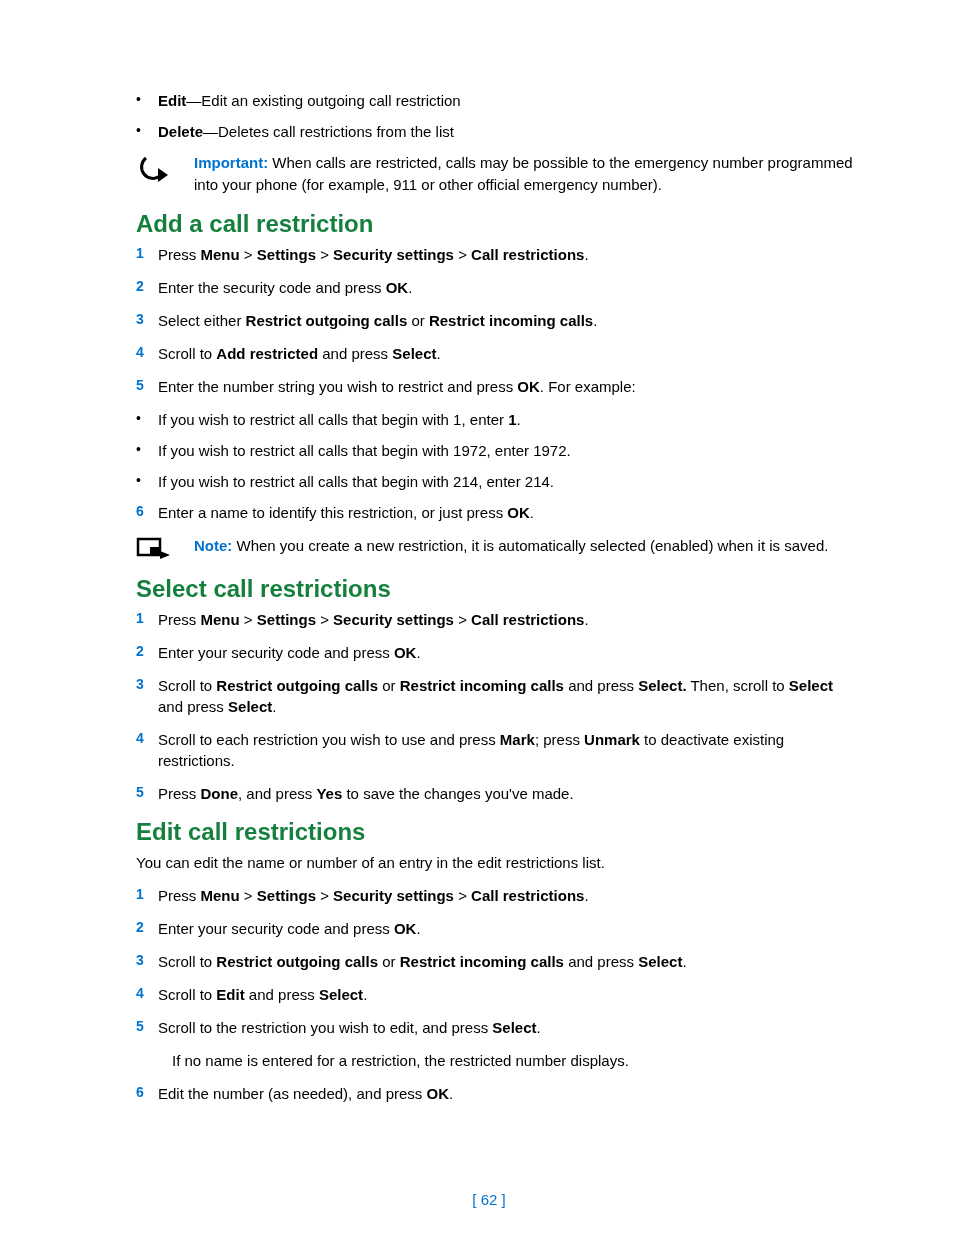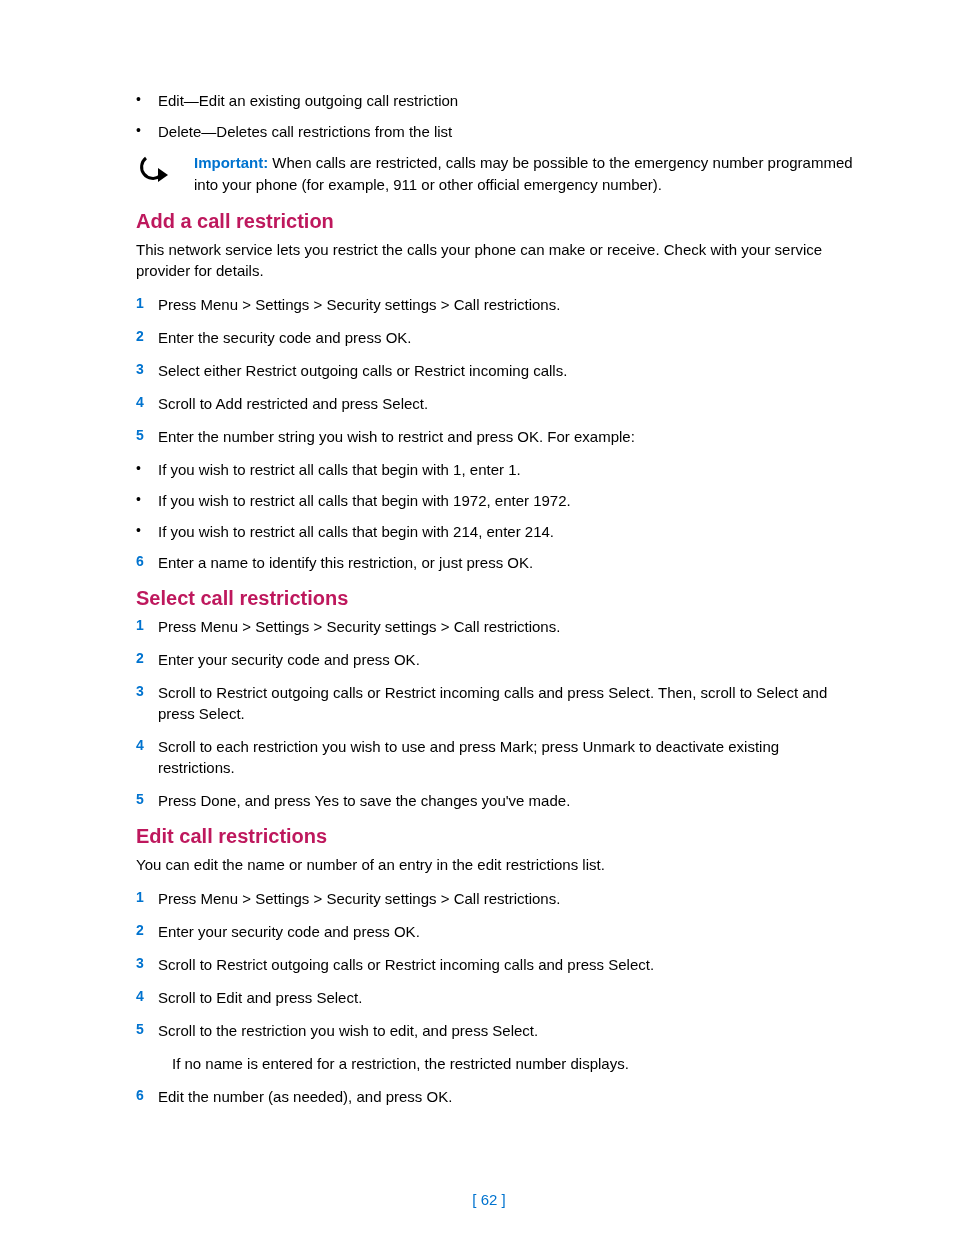--- a/index.html
+++ b/index.html
@@ -58,22 +58,22 @@
   }
   .callout-text {
     flex: 1;
   }
   .callout-label {
     color: #0073cf;
     font-weight: bold;
     text-align: center;
   }
   h2.section {
-    color: #be185d;
-    font-size: 20px;
+    color: #15803d;
+    font-size: 24px;
     font-weight: bold;
     margin: 14px 0 6px 0;
   }
   .intro {
     margin-bottom: 12px;
     line-height: 1.45;
   }
   .sub-note {
     margin-left: 36px;
     margin-bottom: 12px;
@@ -81,21 +81,21 @@
   }
   .page-num {
     position: absolute;
     bottom: 40px;
     left: 12px;
     width: 100%;
     text-align: center;
     color: #0073cf;
     font-size: 15px;
   }
-  b { font-weight: normal; }
+  b { font-weight: bold; }
   svg { display: block; }
 </style>
 </head>
 <body>
 
 <div class="page">
 
   <div>
     <div class="bullet-row">
       <div class="bullet-dot">•</div>
@@ -114,21 +114,20 @@
         <path d="M22 14 L22 28 L32 21 Z" fill="#000"></path>
       </svg>
     </div>
     <div class="callout-text">
       <span class="callout-label">Important:</span>
       <span>When calls are restricted, calls may be possible to the emergency number programmed into your phone (for example, 911 or other official emergency number).</span>
     </div>
   </div>
 
   <h2 class="section">Add a call restriction</h2>
-  <div class="intro">This network service lets you restrict the calls your phone can make or receive. Check with your service provider for details.</div>
 
   <div class="num-row">
     <div class="num">1</div>
     <div class="num-text"><span>Press </span><b>Menu</b><span> &gt; </span><b>Settings</b><span> &gt; </span><b>Security settings</b><span> &gt; </span><b>Call restrictions</b><span>.</span></div>
   </div>
   <div class="num-row">
     <div class="num">2</div>
     <div class="num-text">Enter the security code and press <b>OK</b>.</div>
   </div>
   <div class="num-row">
@@ -155,20 +154,34 @@
   <div class="bullet-row">
     <div class="bullet-dot">•</div>
     <div class="bullet-text">If you wish to restrict all calls that begin with 214, enter 214.</div>
   </div>
 
   <div class="num-row">
     <div class="num">6</div>
     <div class="num-text">Enter a name to identify this restriction, or just press <b>OK</b>.</div>
   </div>
 
+  <div class="callout">
+    <div class="callout-icon">
+      <svg width="36" height="24" viewBox="0 0 36 24">
+        <rect x="2" y="2" width="22" height="16" fill="none" stroke="#000" stroke-width="2.5"></rect>
+        <rect x="14" y="10" width="10" height="8" fill="#000"></rect>
+        <path d="M24 14 L24 22 L34 18 Z" fill="#000"></path>
+        <line x1="24" y1="18" x2="30" y2="18" stroke="#000" stroke-width="3"></line>
+      </svg>
+    </div>
+    <div class="callout-text">
+      <span class="callout-label">Note:</span>
+      <span>When you create a new restriction, it is automatically selected (enabled) when it is saved.</span>
+    </div>
+  </div>
 
   <h2 class="section">Select call restrictions</h2>
   <div class="num-row">
     <div class="num">1</div>
     <div class="num-text">Press <b>Menu</b> &gt; <b>Settings</b> &gt; <b>Security settings</b> &gt; <b>Call restrictions</b>.</div>
   </div>
   <div class="num-row">
     <div class="num">2</div>
     <div class="num-text">Enter your security code and press <b>OK</b>.</div>
   </div>

